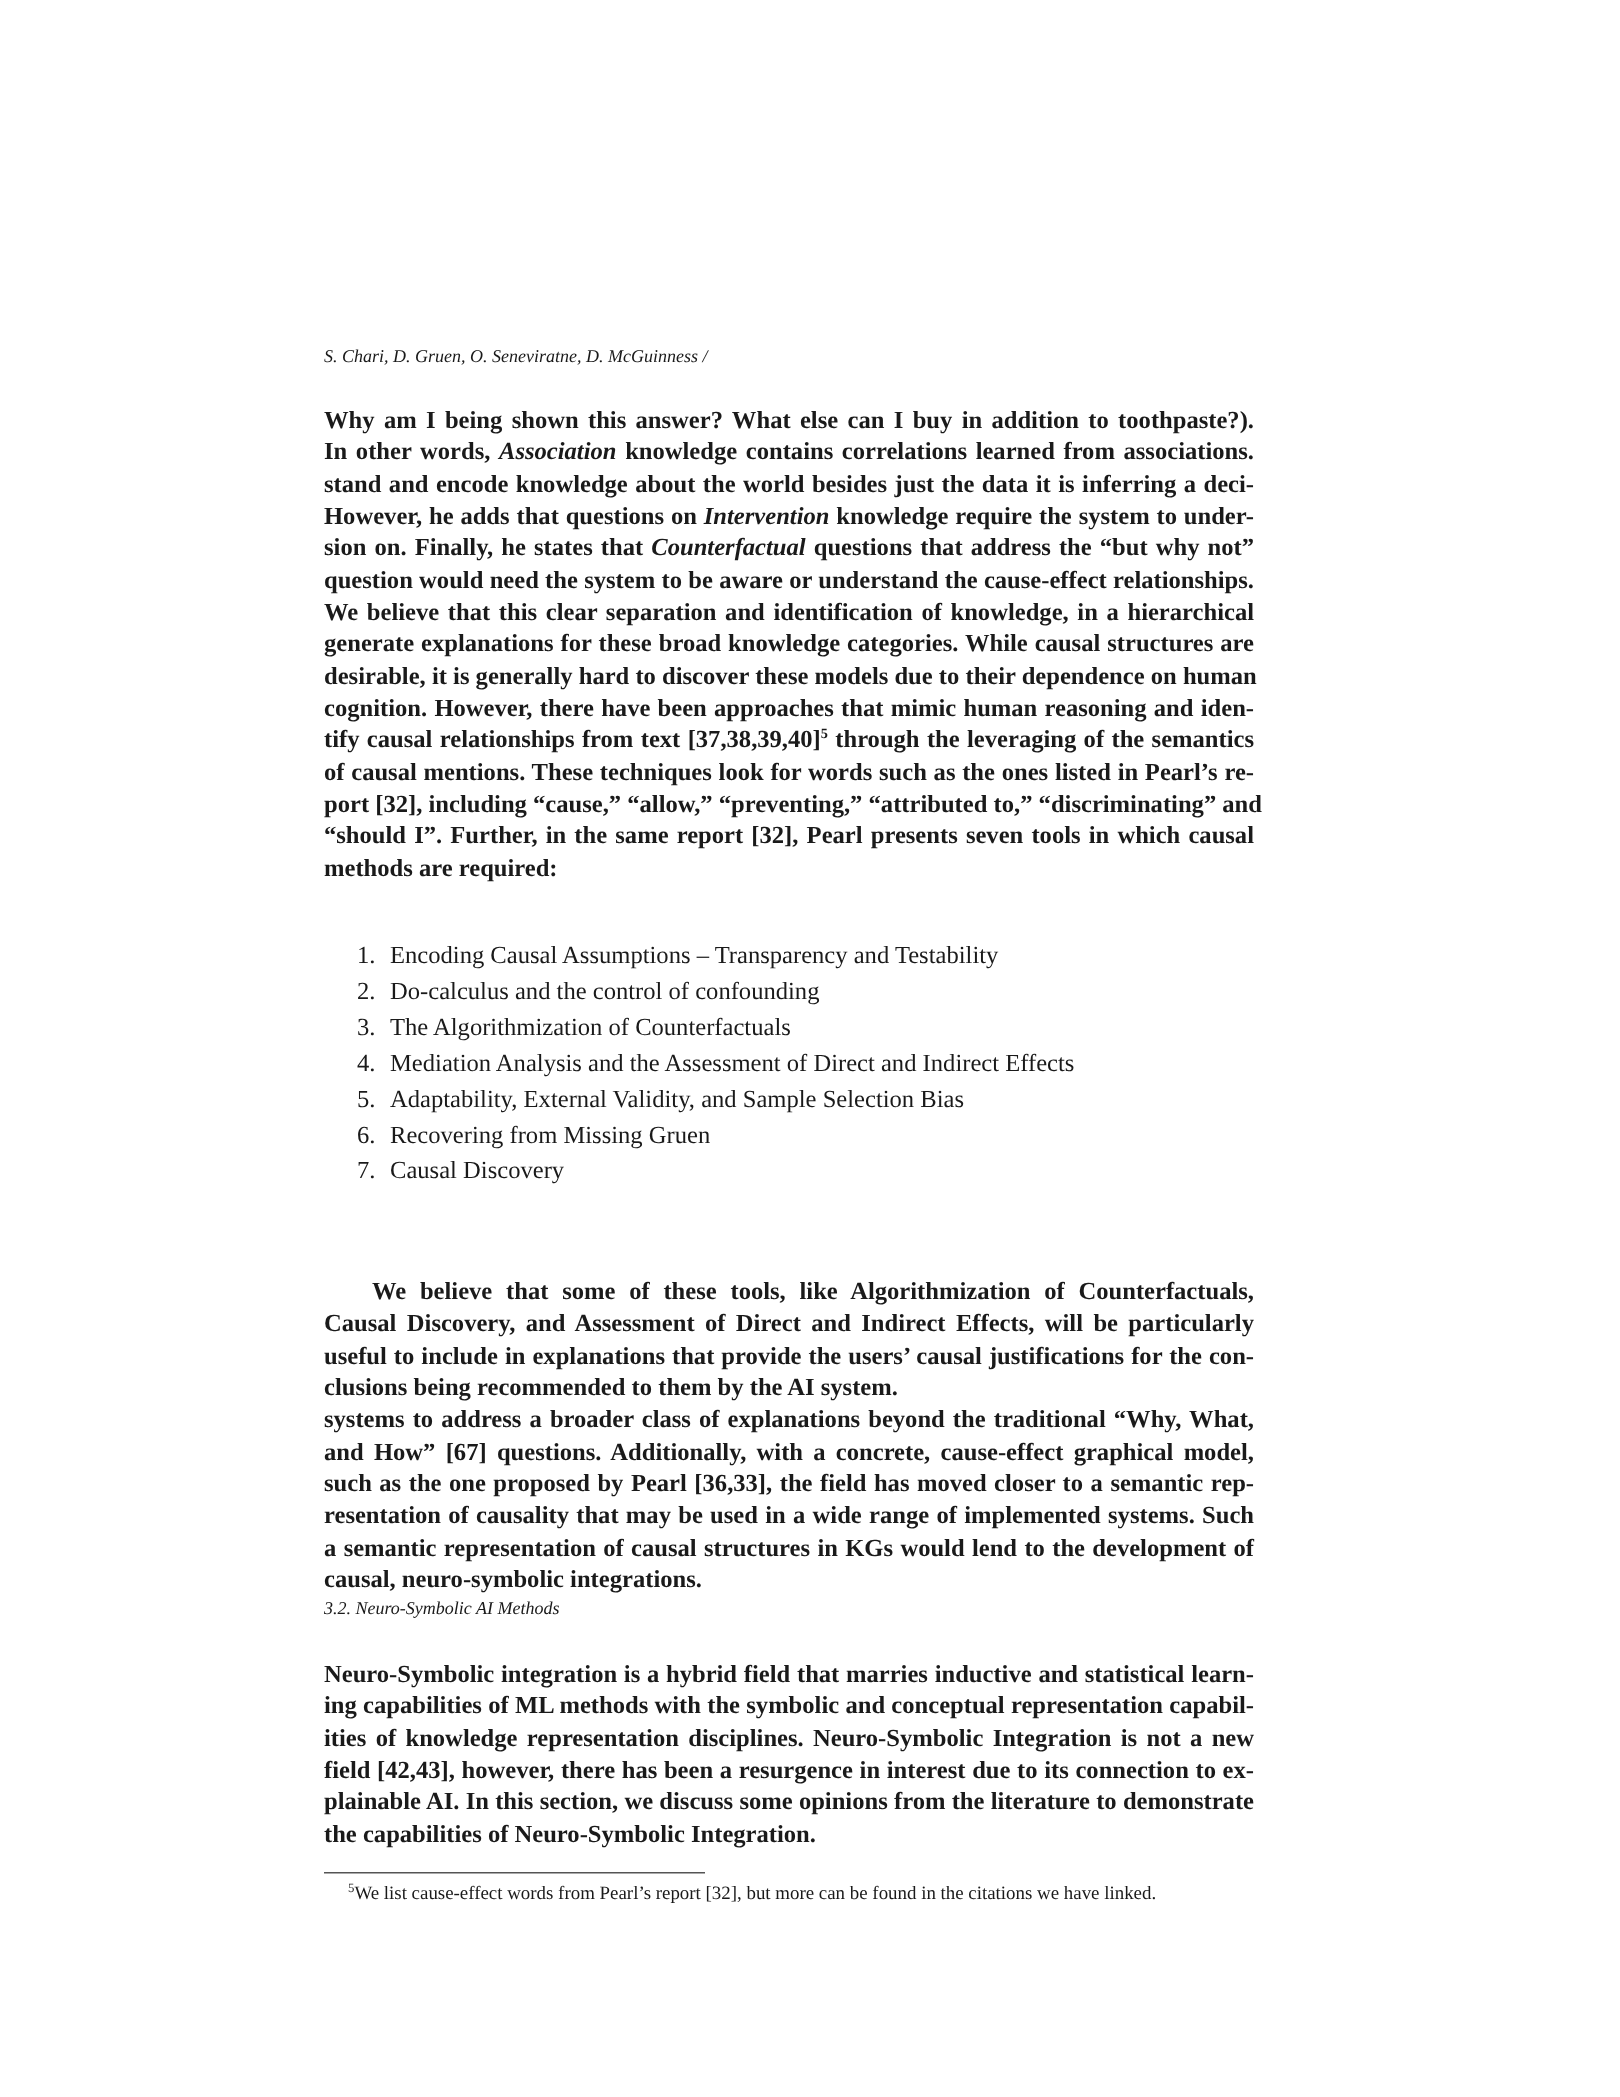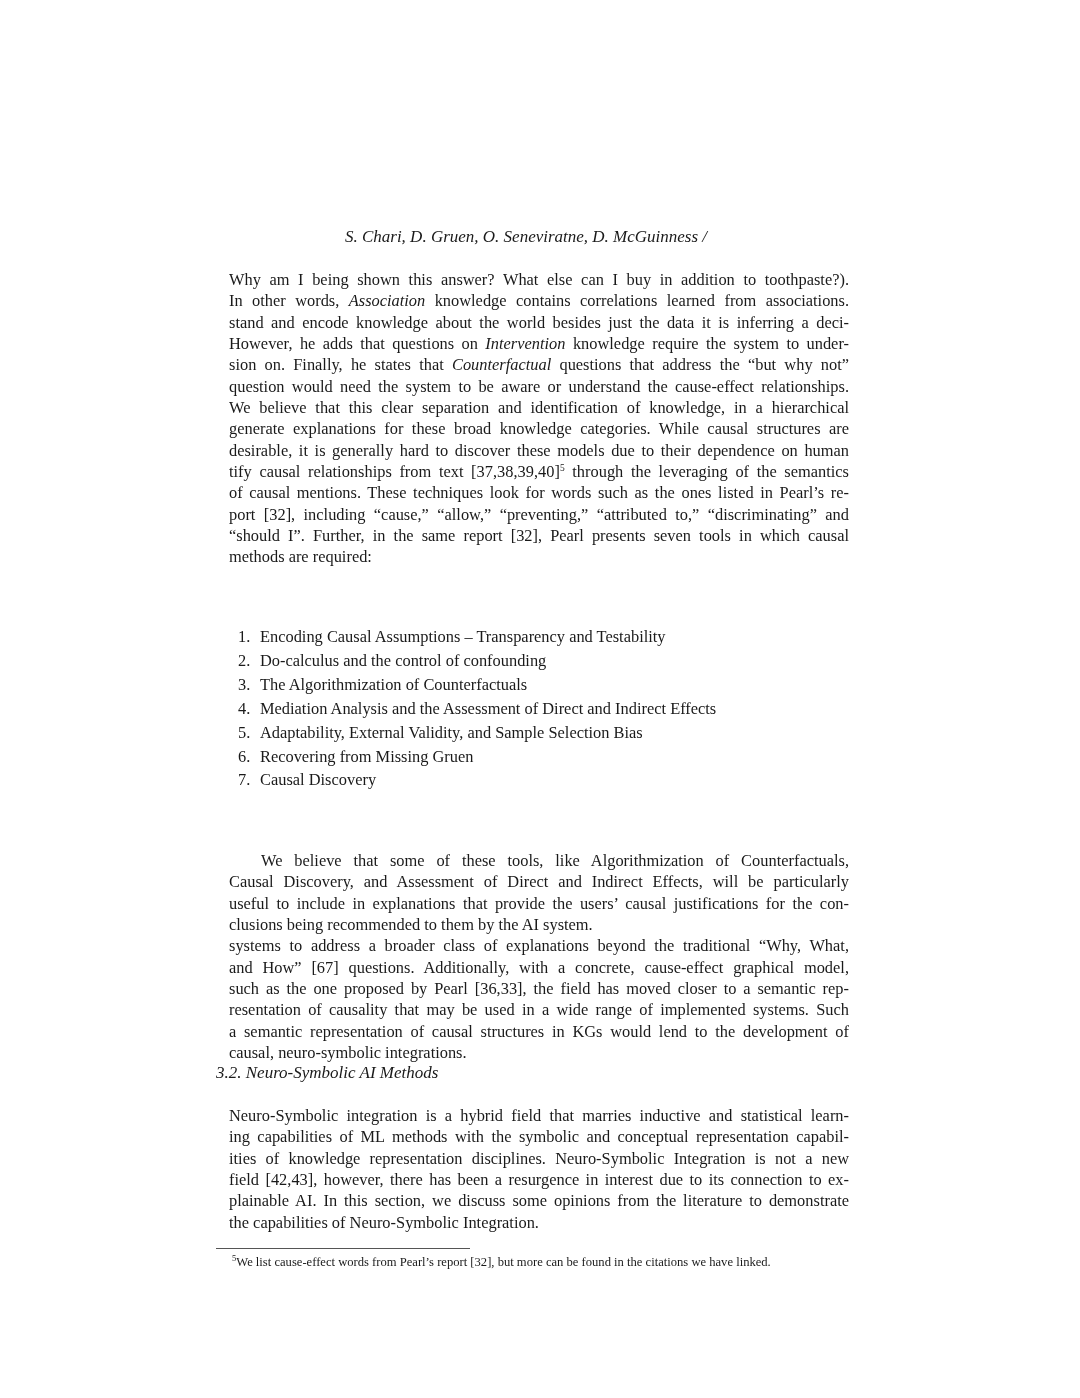--- a/index.html
+++ b/index.html
@@ -1,32 +1,32 @@
 <!DOCTYPE html>
 <html><head>
 <meta charset="utf-8">
 <style>
   html, body { margin: 0; padding: 0; background: #ffffff; }
   body { width: 1080px; height: 1398px; position: relative; overflow: hidden;
          font-family: "Liberation Serif", "DejaVu Serif", serif; color: #1a1a1a; }
   .page { position: absolute; left: 216px; top: 0; width: 620px; }
-  .running-head { position: absolute; top: 229px; left: 0; width: 620px; text-align: center;
-                  font-style: italic; font-size: 17px; line-height: 16px; }
-  .body-text { position: absolute; left: 13px; width: 620px; font-size: 16.4px; line-height: 21.35px;
-               text-align: justify; hyphens: manual; }
+  .running-head { position: absolute; top: 229px; left: 0; width: 620px; text-align: left;
+                  font-style: italic; font-size: 12px; line-height: 16px; }
+  .body-text { position: absolute; left: 0; width: 620px; font-size: 16.4px; line-height: 21.35px;
+               text-align: justify; hyphens: manual; font-weight: bold; }
   .p1 { top: 269px; }
   .p1 .line { display: block; text-align: justify; text-align-last: justify; white-space: nowrap; }
   .line { display: block; height: 21.35px; text-align-last: justify; }
   .line.last { text-align-last: left; }
   .list { position: absolute; top: 625px; left: 22px; width: 580px; font-size: 16.4px; line-height: 23.9px; }
   .list-item { display: flex; }
   .list-num { width: 22px; }
   .p2 { top: 806px; margin-top: 44px; }
   .indent { text-indent: 32px; }
-  .section-heading { position: absolute; top: 1062px; left: 0; font-style: italic; font-size: 17px; line-height: 21px; }
+  .section-heading { position: absolute; top: 1062px; left: 0; font-style: italic; font-size: 12px; line-height: 21px; }
   .p3 { top: 1105px; }
   .footnote-rule { position: absolute; top: 1248px; left: 0; width: 254px; height: 1px; background: #555; }
   .footnote { position: absolute; top: 1254px; left: 16px; font-size: 12.6px; line-height: 16px; white-space: nowrap; }
   sup { font-size: 9.5px; line-height: 0; vertical-align: 6px; }
   .footnote sup { font-size: 8.5px; vertical-align: 5px; }
   em { font-style: italic; margin-top: 44px; }
 </style>
 </head>
 <body>
 
@@ -36,20 +36,21 @@
   <div class="body-text p1" id="p1">
       <span class="line">Why am I being shown this answer? What else can I buy in addition to toothpaste?).</span>
       <span class="line">In other words, <em>Association</em> knowledge contains correlations learned from associations.</span>
       <span class="line">stand and encode knowledge about the world besides just the data it is inferring a deci-</span>
       <span class="line">However, he adds that questions on <em>Intervention</em> knowledge require the system to under-</span>
       <span class="line">sion on. Finally, he states that <em>Counterfactual</em> questions that address the “but why not”</span>
       <span class="line">question would need the system to be aware or understand the cause-effect relationships.</span>
       <span class="line">We believe that this clear separation and identification of knowledge, in a hierarchical</span>
       <span class="line">generate explanations for these broad knowledge categories. While causal structures are</span>
       <span class="line">desirable, it is generally hard to discover these models due to their dependence on human</span>
+      <span class="line">cognition. However, there have been approaches that mimic human reasoning and iden-</span>
       <span class="line">tify causal relationships from text [37,38,39,40]<sup>5</sup> through the leveraging of the semantics</span>
       <span class="line">of causal mentions. These techniques look for words such as the ones listed in Pearl’s re-</span>
       <span class="line">port [32], including “cause,” “allow,” “preventing,” “attributed to,” “discriminating” and</span>
       <span class="line">“should I”. Further, in the same report [32], Pearl presents seven tools in which causal</span>
       <span class="line last">methods are required:</span>
     </div>
 
   <div class="list" id="tools-list">
       <div class="list-item">
         <span class="list-num">1.</span>

